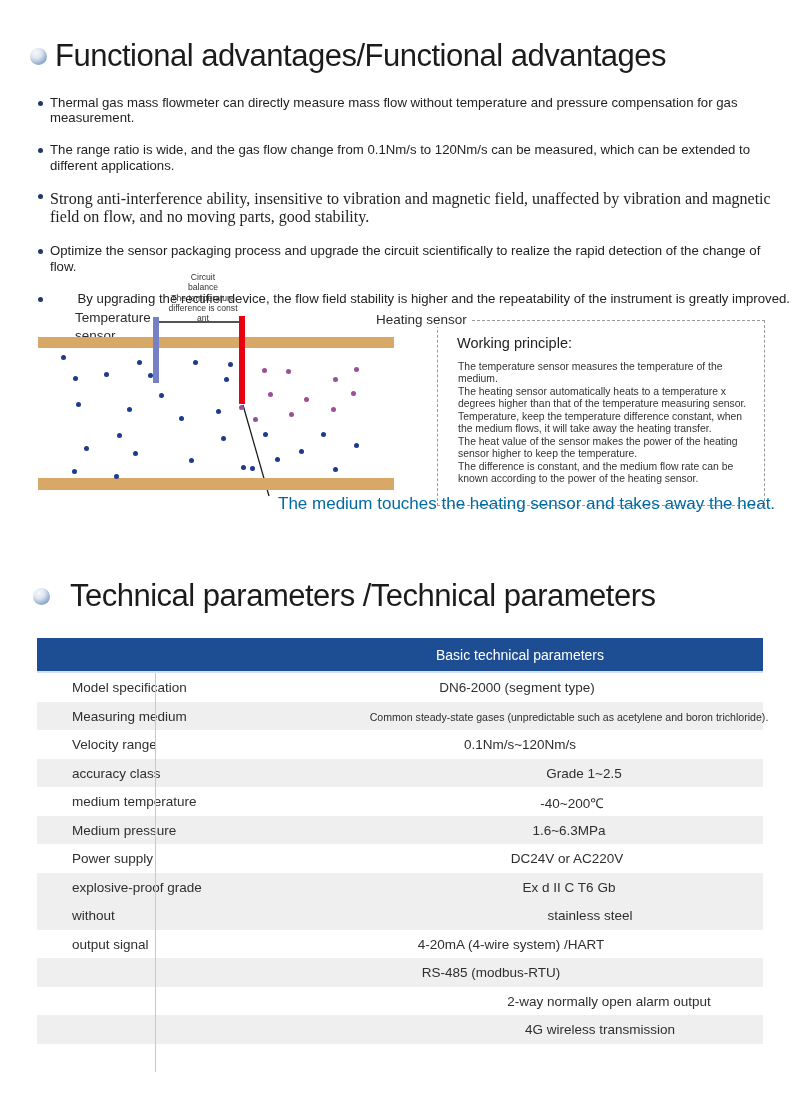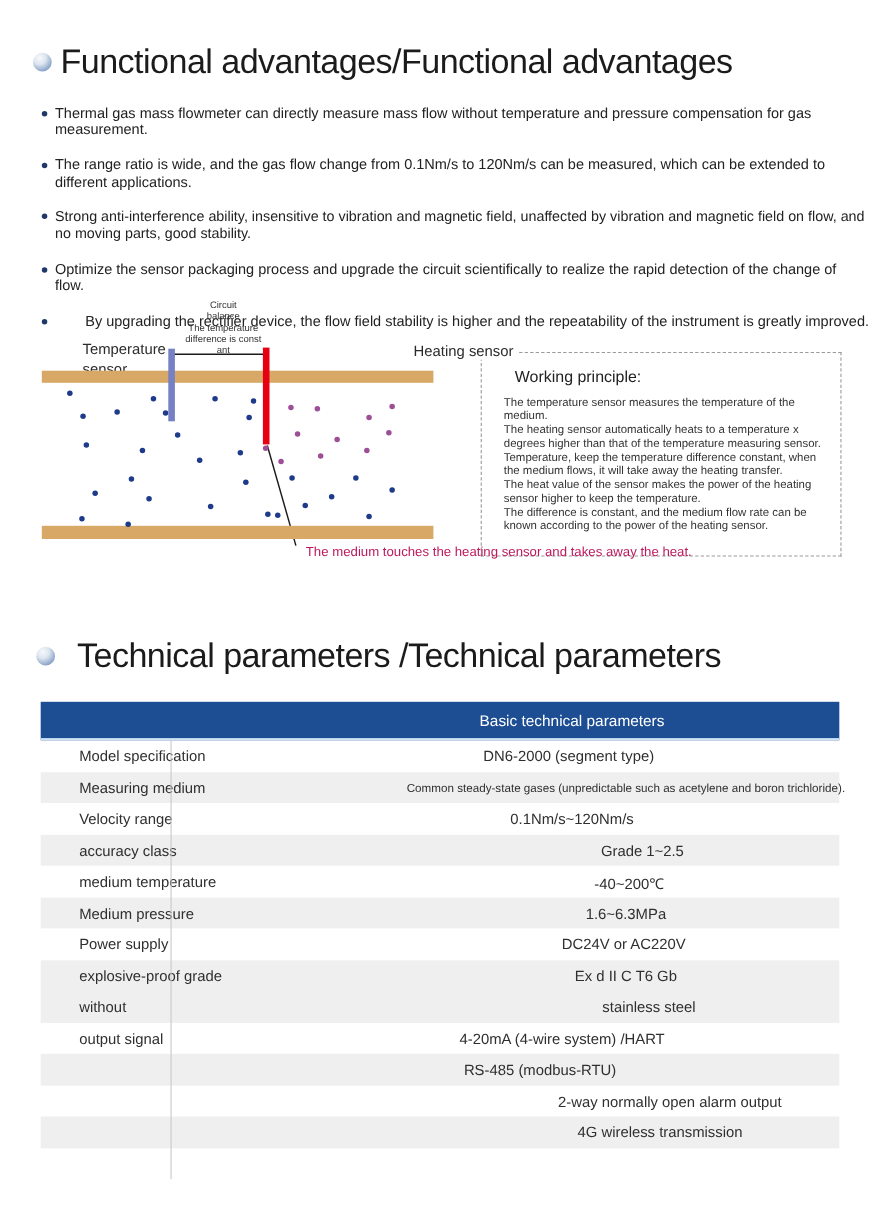--- a/index.html
+++ b/index.html
@@ -48,21 +48,21 @@
     width: 5px; height: 5px;
     border-radius: 50%;
     background: #1f3868;
     margin: 6px 7px 0 8px;
   }
   #advantages-list li .btext {
     font-size: 13.2px;
     color: #222222;
     line-height: 1.15;
   }
-  #advantages-list li.small .btext { font-size: 13px; }
+  #advantages-list li.small .btext { font-size: 16px; font-family: Liberation Serif, serif; }
   #advantages-list li.small .bdot { margin-top: 4px; }
 
   
   #diagram {
     position: absolute;
     left: 0; top: 268px;
     width: 800px; height: 265px;
   }
   #diagram-svg { position: absolute; left: 0; top: 0; width: 800px; height: 265px; }
   .diag-label { position: absolute; color: #2b2b2b; }
@@ -78,30 +78,30 @@
   }
   #working-box {
     position: absolute;
     left: 437px; top: 52px;
     width: 328px; height: 186px;
     border: 1.5px dashed #9a9a9a;
     background: transparent;
     z-index: 1;
   }
   #working-title {
-    position: absolute; left: 30px; top: 14px;
+    position: absolute; left: 19px; top: 14px;
     font-size: 14.5px; color: #222222;
   }
   #working-body {
     position: absolute; left: 20px; top: 40px; width: 300px;
     font-size: 10.4px; line-height: 1.2; color: #333333;
   }
   #diagram-caption {
     position: absolute; left: 278px; top: 226px;
-    font-size: 12px; color: #be185d; white-space: nowrap; z-index: 3;
+    font-size: 17px; color: #0369a1; white-space: nowrap; z-index: 3;
   }
   .pipe { position: absolute; z-index: 0; }
   .sensor-bar { position: absolute; z-index: 2; }
   .mdot { position: absolute; width: 5px; height: 5px; border-radius: 50%; }
 
   
   #spec-table {
     position: absolute;
     left: 37px; top: 638px;
     width: 726px;

